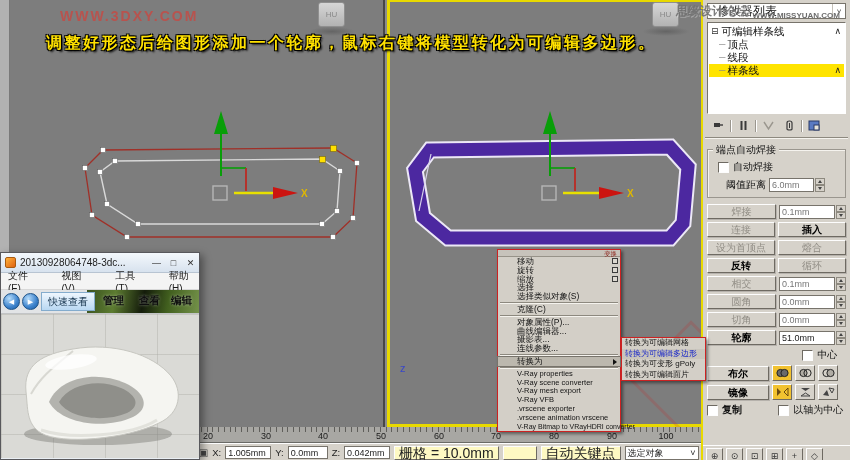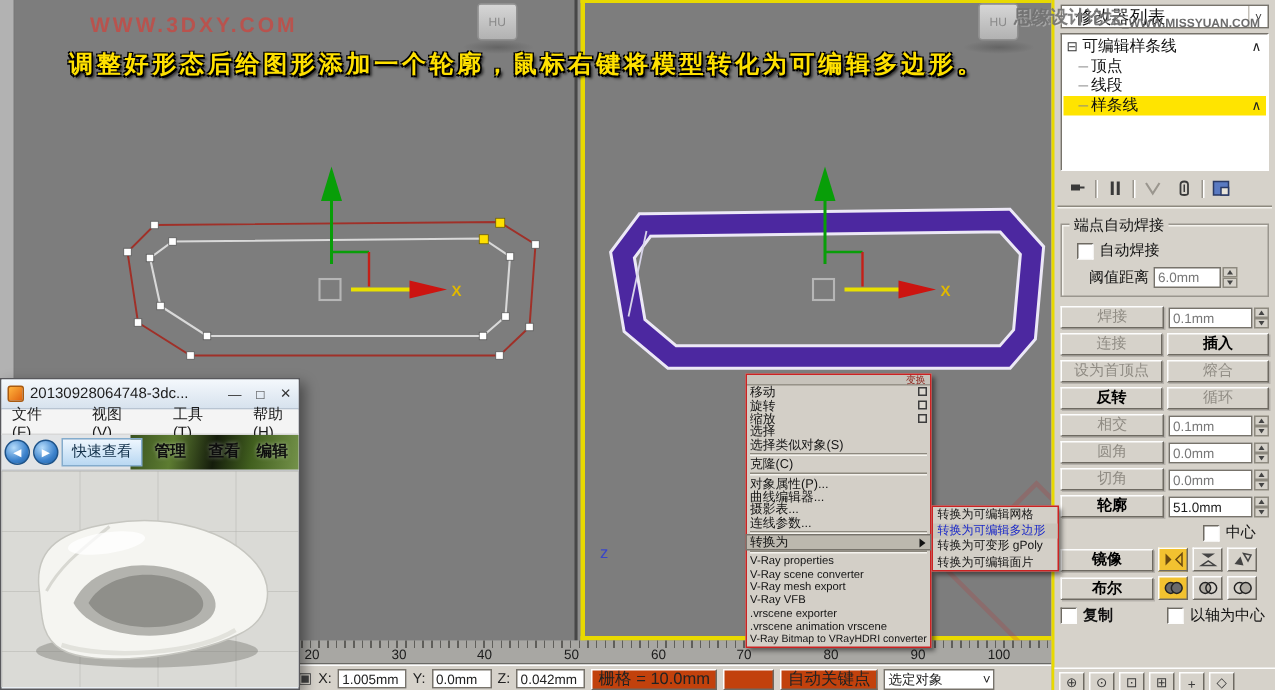--- a/index.html
+++ b/index.html
@@ -20,21 +20,21 @@
   .caption { position:absolute; left:46px; top:33px; width:660px; z-index:9; color:#ffe100; font-size:16px; font-weight:bold; letter-spacing:2.5px; text-shadow:1px 1px 0 #000,-1px -1px 0 #000,1px -1px 0 #000,-1px 1px 0 #000,2px 2px 2px rgba(0,0,0,.8); }
   .wm-dxy { position:absolute; left:60px; top:8px; z-index:8; color:rgba(199,72,66,.8); font-size:14px; font-weight:bold; letter-spacing:2px; }
   .wm-my { position:absolute; left:676px; top:3px; z-index:60; display:flex; align-items:flex-start; pointer-events:none; }
   .wm-my .n { color:rgba(112,112,112,.9); font-size:12px; font-weight:bold; text-shadow:1px 1px 0 rgba(240,240,240,.35); }
   .wm-my .u { color:rgba(100,100,100,.95); font-size:8px; margin-top:8px; font-weight:bold; }
   .wm-logo { position:absolute; left:648px; top:338px; width:86px; height:86px; border:3px solid rgba(190,50,50,.22); transform:rotate(45deg); z-index:5; }
 
   
   .qmenu { position:absolute; left:497px; top:249px; width:124px; z-index:40; background:#d3cfc7; border:1px solid #c22; box-shadow:2px 2px 3px rgba(0,0,0,.45); }
   .qtitle { height:7px; line-height:7px; text-align:right; font-size:6.5px; color:#8c1c14; padding-right:3px; background:#c7c3bb; border-bottom:1px solid #979389; }
-  .qitem { position:relative; height:8.8px; line-height:8.8px; font-size:8.5px; color:#141414; padding:0 10px 0 2px; white-space:nowrap; cursor:default; }
+  .qitem { position:relative; height:8.8px; line-height:8.8px; font-size:8.5px; color:#141414; padding:0 10px 0 19px; white-space:nowrap; cursor:default; }
   .qitem.en { font-size:7.5px; }
   .qitem.xs { font-size:7px; }
   .qitem.hl { background:#bcb8ae; outline:1px solid #77736b; }
   .qitem.hl .qarrow { position:absolute; right:3px; top:1.6px; width:0; height:0; border-left:4px solid #111; border-top:3px solid transparent; border-bottom:3px solid transparent; }
   .sbox { position:absolute; right:2px; top:1.2px; width:6px; height:6px; border:1px solid #3c3c3c; background:#dcd8d0; }
   .qsep { height:2px; border-top:1px solid #8d897f; border-bottom:1px solid #f5f3ee; margin:1px 2px; }
   .smenu { position:absolute; left:621px; top:337px; width:85px; z-index:41; background:#d3cfc7; border:1px solid #c22; box-shadow:2px 2px 3px rgba(0,0,0,.45); }
   .sitem { height:10.5px; line-height:10.5px; font-size:8px; color:#141414; padding:0 3px; white-space:nowrap; }
   .sitem.sel { color:#1a28c8; background:#c9c5bc; }
 
@@ -76,21 +76,21 @@
   .ibtn.act { background:#f2c230; }
   .panelbottom { position:absolute; left:0; right:0; bottom:-3px; height:18px; border-top:1px solid #fdfdfd; display:flex; gap:3px; padding:2px 3px; background:#d6d2ca; }
   .navbtn { width:17px; height:15px; font-size:9px; color:#3a3a3a; background:#d6d2ca; border:1px solid; border-color:#fdfdfd #6e6a62 #6e6a62 #fdfdfd; display:flex; align-items:center; justify-content:center; }
 
   
   .ruler { position:absolute; left:10px; top:427px; width:691px; height:16px; z-index:10; background:#a8a7a3; border-bottom:1px solid #6a6a66;
            background-image:repeating-linear-gradient(90deg,#5f5e5a 0 1px,transparent 1px 5.78px); background-size:100% 5px; background-repeat:no-repeat; }
   .tick { position:absolute; top:4px; width:24px; text-align:center; font-size:9px; color:#1c1c1c; }
   .statusbar { position:absolute; left:0; top:443px; width:701px; height:18px; z-index:10; background:#d6d2ca; border-top:1px solid #fdfdfd; display:flex; align-items:center; gap:4px; padding-left:186px; font-size:9.5px; color:#222; }
   .sfield { background:#fff; border:1px solid #77736b; height:13px; line-height:12px; font-size:9px; padding:0 2px; color:#222; }
-  .sbtn { background:#c2410c; border:1px solid; border-color:#fdfdfd #6e6a62 #6e6a62 #fdfdfd; height:14px; line-height:12px; font-size:11px; padding:0 4px; }
+  .sbtn { background:#fef9c3; border:1px solid; border-color:#fdfdfd #6e6a62 #6e6a62 #fdfdfd; height:14px; line-height:12px; font-size:14px; padding:0 4px; }
   .sdrop { background:#fff; border:1px solid #77736b; height:14px; line-height:12px; font-size:9px; padding:0 2px; width:74px; display:flex; justify-content:space-between; }
   .sicon { font-size:10px; color:#444; }
 
   
   .viewer { position:absolute; left:0; top:252px; width:200px; height:208px; z-index:50; border:1px solid #58585c; background:#e9eef3; box-shadow:3px 3px 8px rgba(0,0,0,.4); }
   .vtitle { height:20px; display:flex; align-items:center; background:linear-gradient(#f4f8fc,#d7e2ee); border-bottom:1px solid #b8c4d2; }
   .vico { width:11px; height:11px; margin:0 4px 0 4px; border-radius:2px; background:linear-gradient(135deg,#ffb33c,#e06210); border:1px solid #a85a10; }
   .vtext { flex:1; font-size:10px; color:#1c1c1c; white-space:nowrap; overflow:hidden; }
   .wbtn { width:17px; text-align:center; font-size:9px; color:#333; cursor:default; }
   .vmenu { height:17px; background:#f4f4f4; border-bottom:1px solid #d8d8d8; display:flex; align-items:center; gap:24px; padding-left:7px; font-size:10px; color:#1a1a1a; }
@@ -381,58 +381,58 @@
           </div>
         </div>
     </div>
     <div class="prow" style="justify-content:flex-end;">
       <div class="cbrow">
         <span class="cbx"></span>
         <span>中心</span>
       </div>&nbsp;&nbsp;
     </div>
     <div class="prow">
+      <div class="pbtn on" style="max-width:62px;">布尔</div>
+      <span class="ibtn act">
+        <svg width="13" height="10" viewBox="0 0 13 10">
+            <circle cx="4.5" cy="5" r="3.6" fill="#6a6a6a" stroke="#222"></circle>
+            <circle cx="8.5" cy="5" r="3.6" fill="#6a6a6a" stroke="#222"></circle>
+          </svg>
+        </span>
+      <span class="ibtn">
+        <svg width="13" height="10" viewBox="0 0 13 10">
+            <circle cx="4.5" cy="5" r="3.6" fill="#b0aca4" stroke="#222"></circle>
+            <circle cx="8.5" cy="5" r="3.6" fill="none" stroke="#222"></circle>
+          </svg>
+        </span>
+      <span class="ibtn">
+        <svg width="13" height="10" viewBox="0 0 13 10">
+            <circle cx="4.5" cy="5" r="3.6" fill="none" stroke="#222"></circle>
+            <circle cx="8.5" cy="5" r="3.6" fill="#b0aca4" stroke="#222"></circle>
+          </svg>
+        </span>
+    </div>
+    <div class="prow">
       <div class="pbtn on" style="max-width:62px;">镜像</div>
       <span class="ibtn act">
         <svg width="13" height="10" viewBox="0 0 13 10">
             <polygon points="1,1 5,5 1,9" fill="#6a4a10"></polygon>
             <polygon points="12,1 8,5 12,9" fill="none" stroke="#6a4a10"></polygon>
           </svg>
         </span>
       <span class="ibtn">
         <svg width="13" height="10" viewBox="0 0 13 10">
             <polygon points="2,1 11,1 6.5,4" fill="#444"></polygon>
             <polygon points="2,9 11,9 6.5,6" fill="none" stroke="#444"></polygon>
           </svg>
         </span>
       <span class="ibtn">
         <svg width="13" height="10" viewBox="0 0 13 10">
             <polygon points="1,8 5,3 7,9" fill="#444"></polygon>
             <polygon points="7,1 12,2 10,6" fill="none" stroke="#444"></polygon>
-          </svg>
-        </span>
-    </div>
-    <div class="prow">
-      <div class="pbtn on" style="max-width:62px;">布尔</div>
-      <span class="ibtn act">
-        <svg width="13" height="10" viewBox="0 0 13 10">
-            <circle cx="4.5" cy="5" r="3.6" fill="#6a6a6a" stroke="#222"></circle>
-            <circle cx="8.5" cy="5" r="3.6" fill="#6a6a6a" stroke="#222"></circle>
-          </svg>
-        </span>
-      <span class="ibtn">
-        <svg width="13" height="10" viewBox="0 0 13 10">
-            <circle cx="4.5" cy="5" r="3.6" fill="#b0aca4" stroke="#222"></circle>
-            <circle cx="8.5" cy="5" r="3.6" fill="none" stroke="#222"></circle>
-          </svg>
-        </span>
-      <span class="ibtn">
-        <svg width="13" height="10" viewBox="0 0 13 10">
-            <circle cx="4.5" cy="5" r="3.6" fill="none" stroke="#222"></circle>
-            <circle cx="8.5" cy="5" r="3.6" fill="#b0aca4" stroke="#222"></circle>
           </svg>
         </span>
     </div>
     <div class="prow">
       <div class="cbrow" style="flex:1;font-weight:bold;">
         <span class="cbx"></span>
         <span>复制</span>
       </div>
       <div class="cbrow" style="flex:1.4;margin-left:20px;">
         <span class="cbx"></span>

